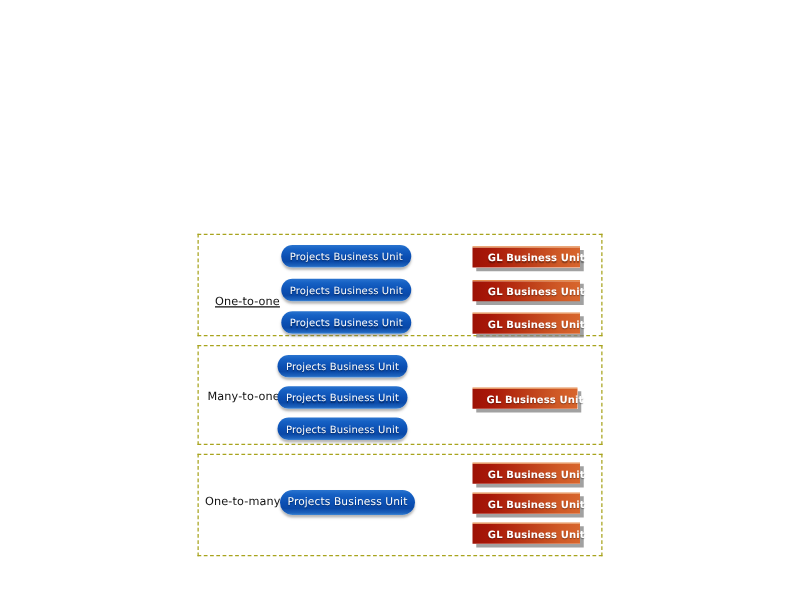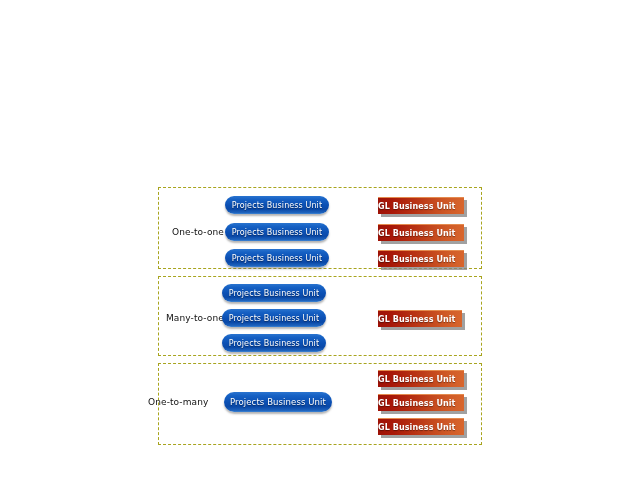--- a/index.html
+++ b/index.html
@@ -84,21 +84,23 @@
         #9d1206 0%,
         #a81708 16%,
         #b52d11 38%,
         #c2451c 60%,
         #cf5926 80%,
         #d8662d 100%);
     border-top: 1px solid #e48a4e;
     box-shadow: 3px 3px 0 rgba(130,130,130,0.75);
     display: flex;
     align-items: center;
+    justify-content: center;
     box-sizing: border-box;
+    padding-left: 16px;
   }
   .gl-label {
     color: #ffffff;
     font-size: 8px;
     font-weight: bold;
     white-space: nowrap;
     letter-spacing: 0.1px;
     text-shadow: 0 1px 1px rgba(0,0,0,0.4);
     font-family: "DejaVu Sans", sans-serif;
   }
@@ -137,21 +139,21 @@
 
     <g>
       <line x1="334" y1="399" x2="376" y2="380" stroke="#c9c99c" stroke-width="2" marker-end="url(#ah)"></line>
       <line x1="334" y1="402" x2="376" y2="402" stroke="#c9c99c" stroke-width="2" marker-end="url(#ah)"></line>
       <line x1="334" y1="405" x2="376" y2="425" stroke="#c9c99c" stroke-width="2" marker-end="url(#ah)"></line>
     </g>
   </svg>
 
   <div class="panel" id="panel-one-to-one"></div>
 
-  <div class="relation-label" style="left:172px; top:227px;">One-to-one</div>
+  <div class="relation-label" style="left:172px; top:237px;text-decoration:underline;">One-to-one</div>
 
   <div class="pill" style="left:225px; top:196px;">
     <span class="pill-label">Projects Business Unit</span>
   </div>
   <div class="pill" style="left:225px; top:223px;">
     <span class="pill-label">Projects Business Unit</span>
   </div>
   <div class="pill" style="left:225px; top:249px;">
     <span class="pill-label">Projects Business Unit</span>
   </div>
@@ -179,21 +181,21 @@
   <div class="pill" style="left:222px; top:334px;">
     <span class="pill-label">Projects Business Unit</span>
   </div>
 
   <div class="gl-box" style="left:378px; top:310px; width:84px;">
     <span class="gl-label">GL Business Unit</span>
   </div>
 
   <div class="panel" id="panel-one-to-many"></div>
 
-  <div class="relation-label" style="left:148px; top:397px;text-align:right;">One-to-many</div>
+  <div class="relation-label" style="left:164px; top:397px;text-align:right;">One-to-many</div>
 
   <div class="pill big" style="left:224px; top:392px;">
     <span class="pill-label">Projects Business Unit</span>
   </div>
 
   <div class="gl-box" style="left:378px; top:370px;">
     <span class="gl-label">GL Business Unit</span>
   </div>
   <div class="gl-box" style="left:378px; top:394px;">
     <span class="gl-label">GL Business Unit</span>

